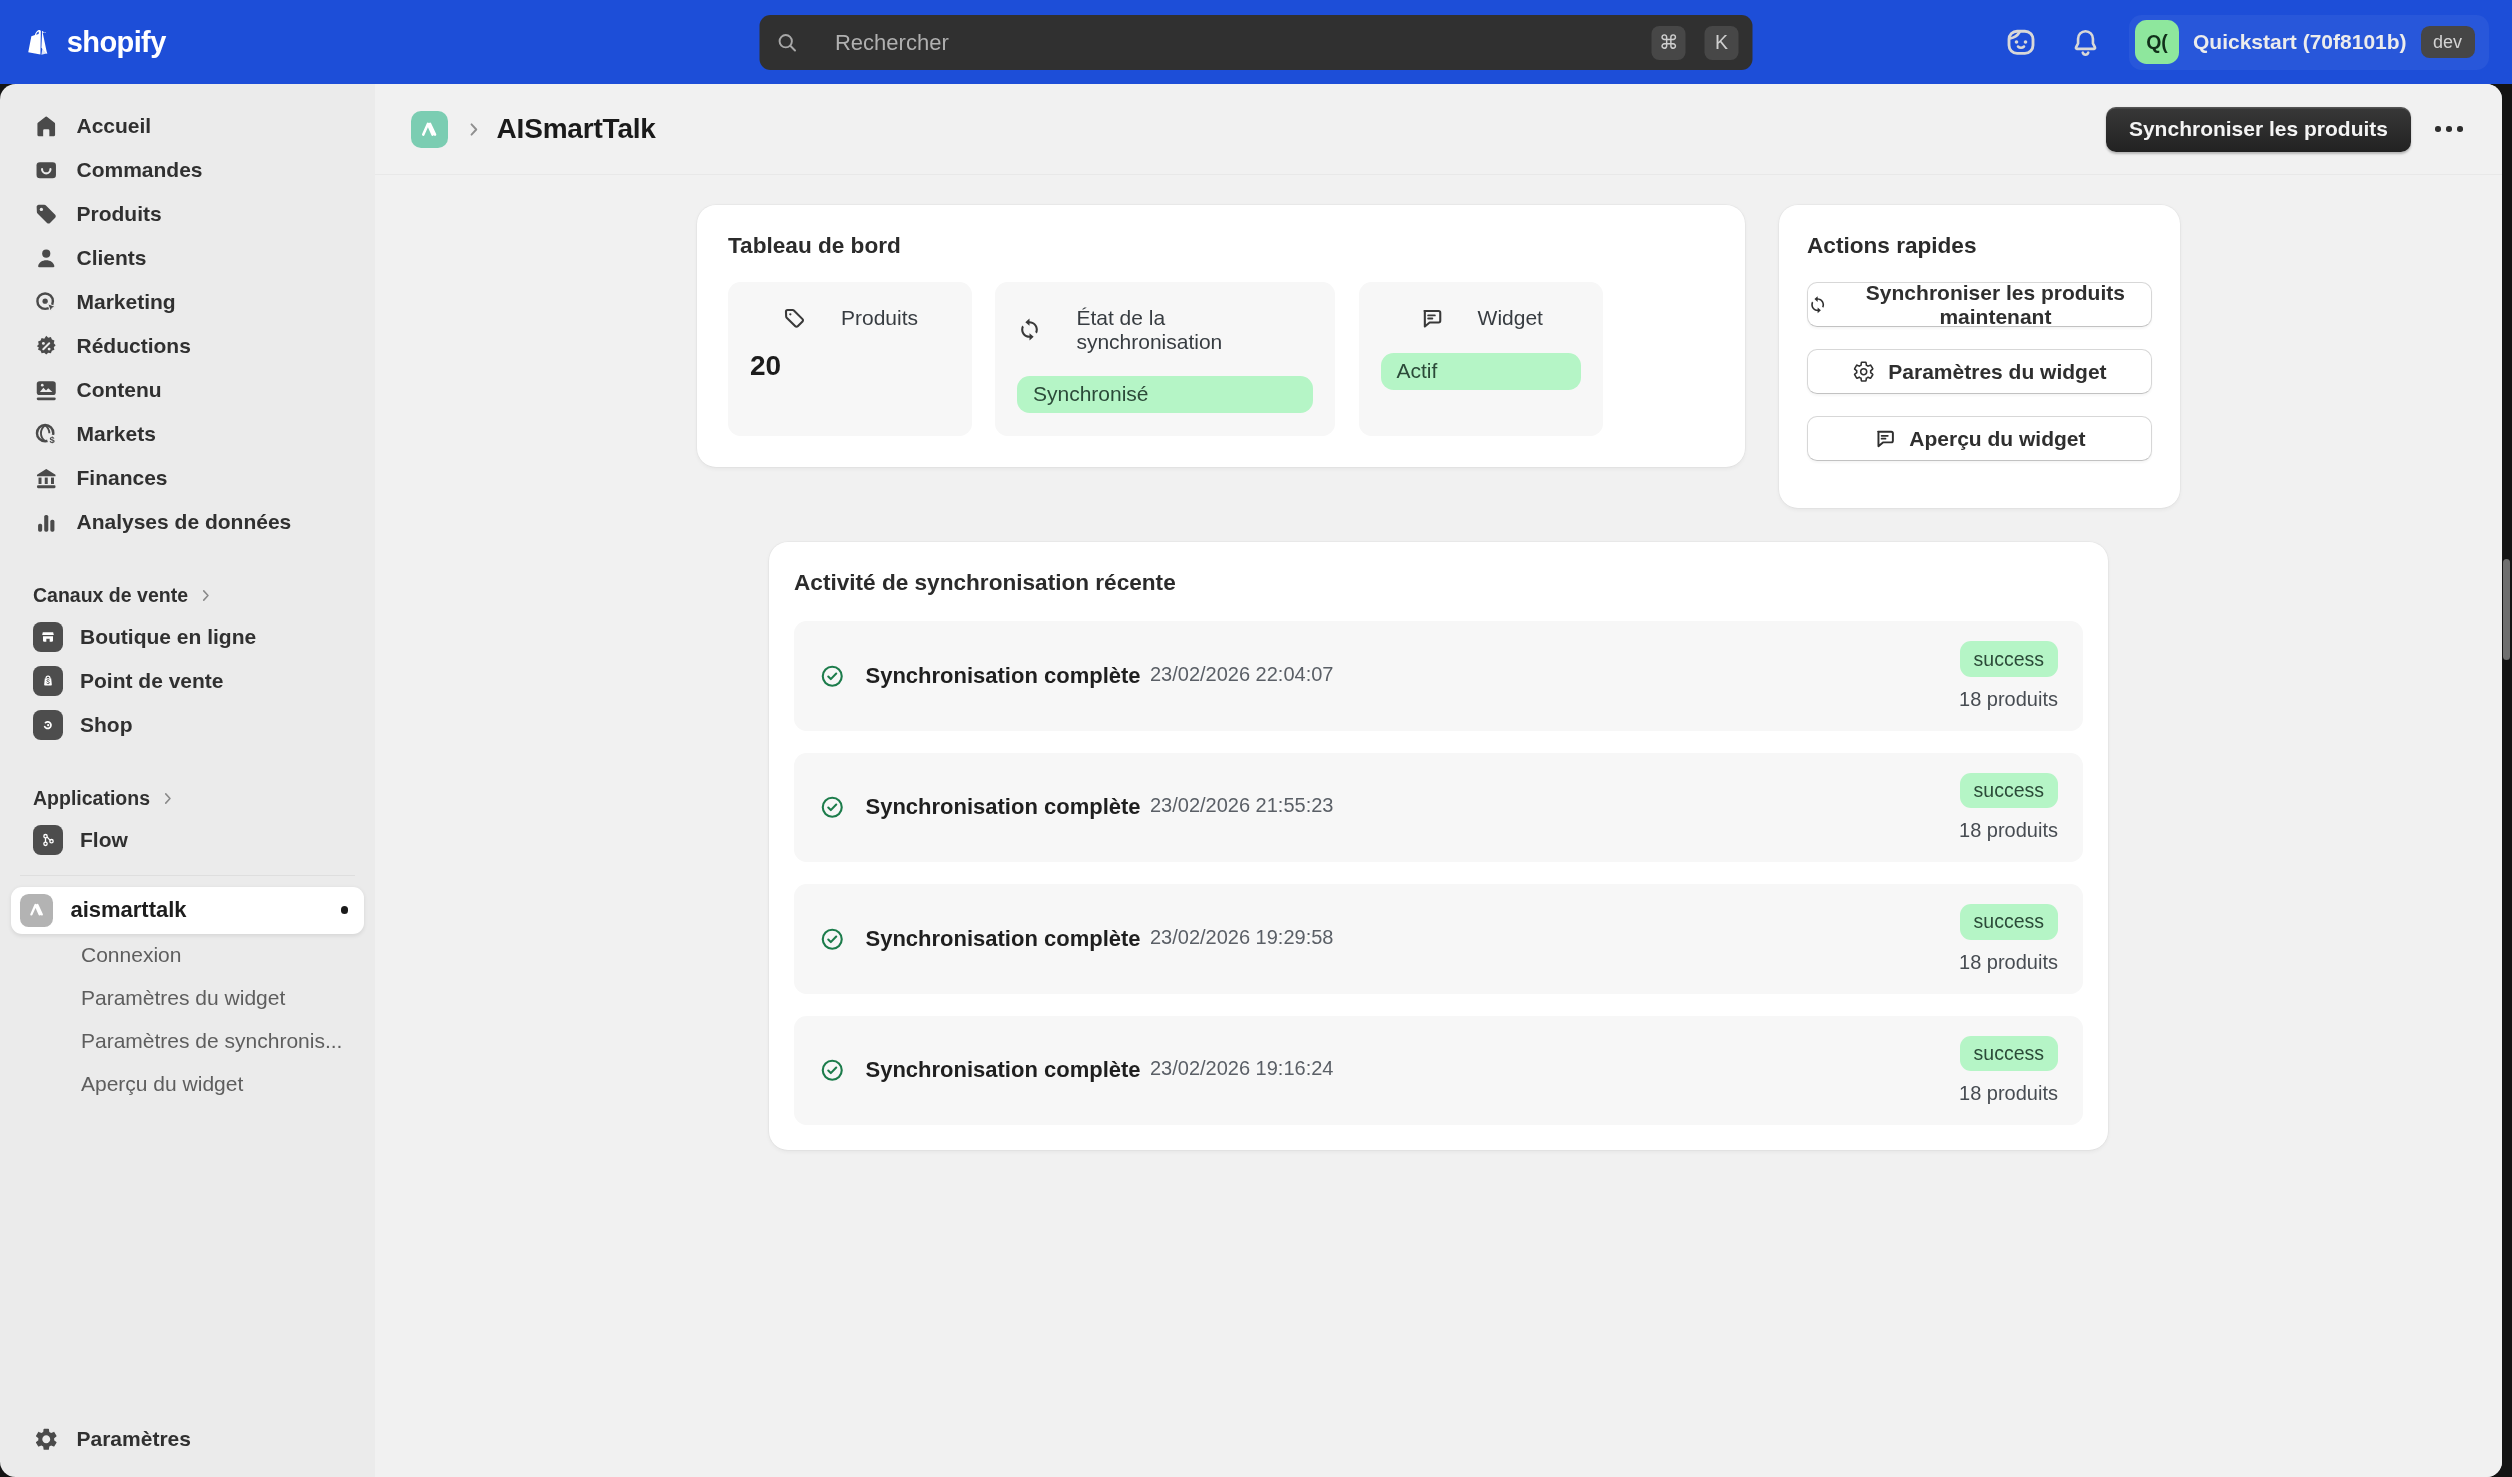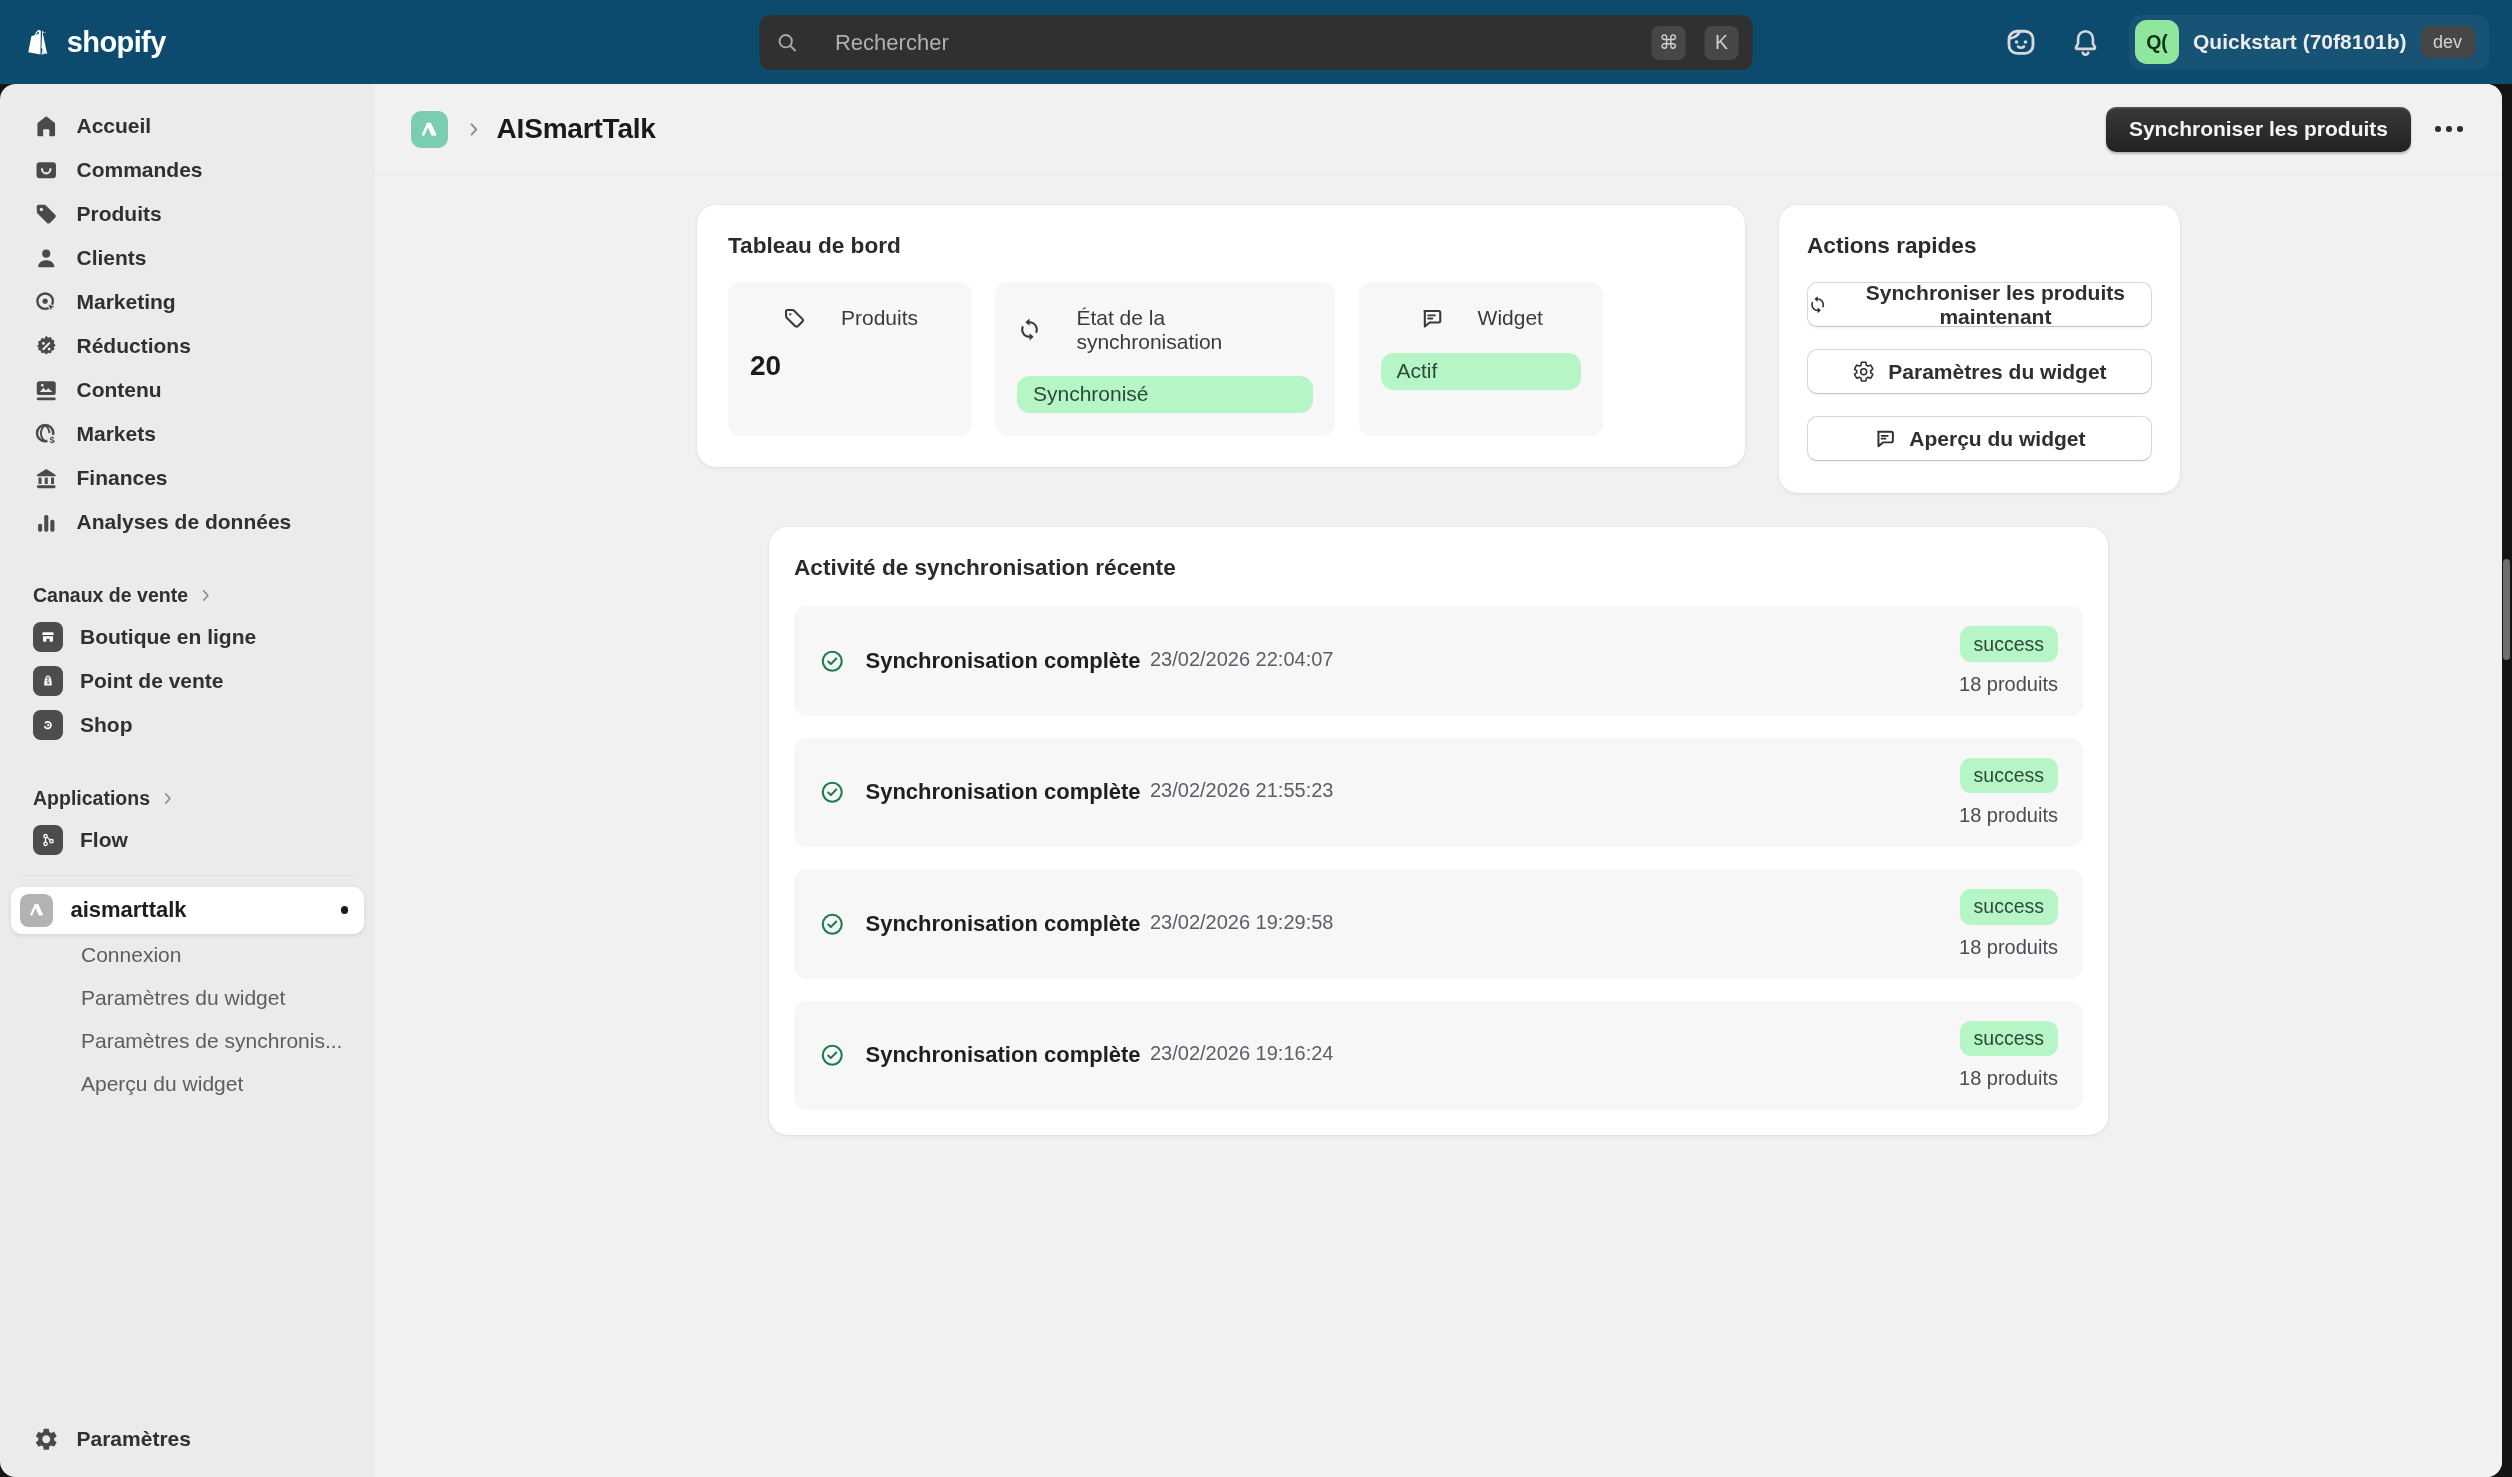--- a/index.html
+++ b/index.html
@@ -10,21 +10,21 @@
     font-family: "Liberation Sans", sans-serif;
     position: relative;
     overflow: hidden;
     -webkit-font-smoothing: antialiased;
   }
   svg { display:block; }
 
   
   .topbar {
     position:absolute; top:0; left:0; width:100%; height:84px;
-    background:#0c4a6e; display:flex; align-items:center; padding:0 23.4px;
+    background:#1d4ed8; display:flex; align-items:center; padding:0 23.4px;
   }
   .logo { display:flex; align-items:center; gap:9.4px; }
   .logo-word { color:#fff; font-size:29px; font-weight:700; letter-spacing:-0.6px; }
   .searchbar {
     position:absolute; left:50%; top:15px; transform:translateX(-50%);
     width:993px; height:55px; background:#303030; border-radius:11px;
     display:flex; align-items:center; gap:12.5px; padding:0 14px 0 15.6px;
   }
   .searchbar input {
     flex:1; background:transparent; border:none; outline:none;
@@ -149,21 +149,21 @@
     color:#373c41; font-size:21px;
   }
   .stat-top .sicon { color:#393939; }
   .stat-value { margin-top:19px; font-size:28px; font-weight:700; color:#1c1c1c; }
   .stat-pill {
     margin-top:22px; height:37px; border-radius:12.5px; background:#b5f5c6;
     display:flex; align-items:center; padding-left:15.6px;
     font-size:21px; color:#2b4a38;
   }
 
-  .card-quick { width:401px; padding:28px 28px 32px; }
+  .card-quick { width:401px; padding:28px 28px 47px; }
   .qa-list { margin-top:23.4px; display:flex; flex-direction:column; gap:22px; }
   .btn-secondary {
     height:45px; width:100%; background:#fff; border:1.6px solid #d7d7d7;
     border-bottom-color:#c2c2c2; border-radius:10px;
     display:flex; align-items:center; justify-content:center; gap:12.5px;
     font-size:21px; font-weight:600; color:#2f2f2f; cursor:pointer;
     box-shadow:0 1.6px 2.3px rgba(0,0,0,0.04);
     font-family:"Liberation Sans",sans-serif;
   }
   .btn-secondary svg { color:#2f2f2f; }

